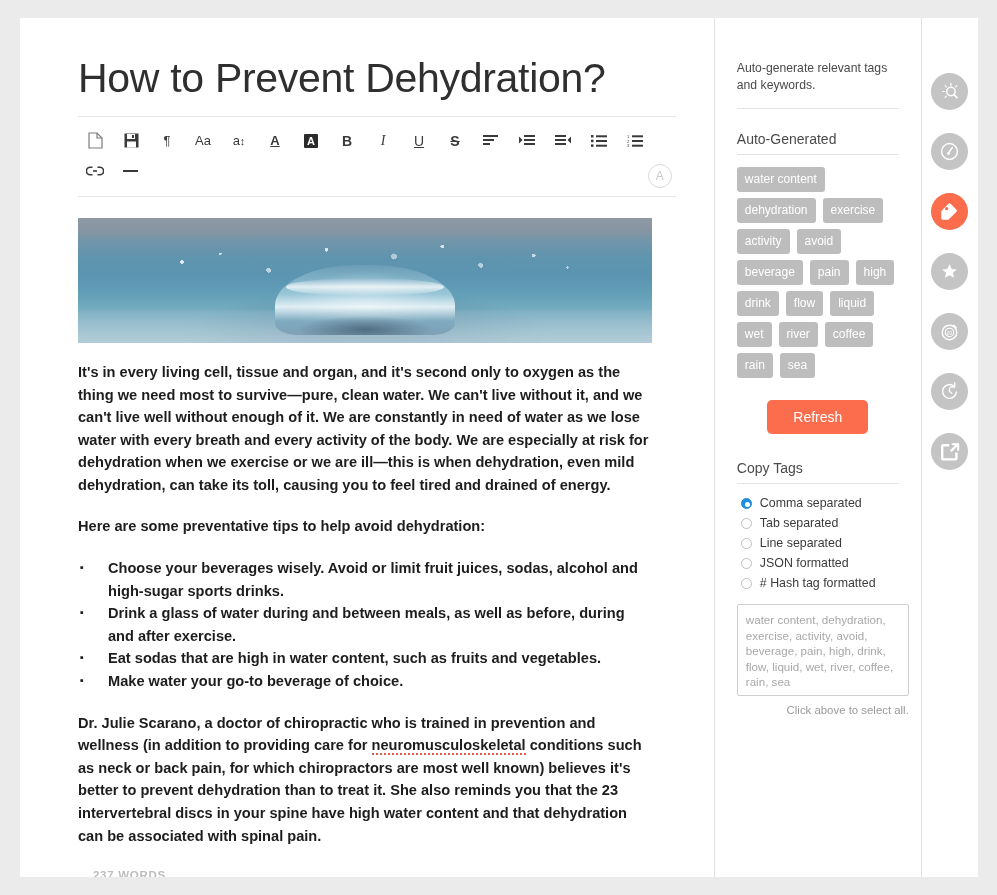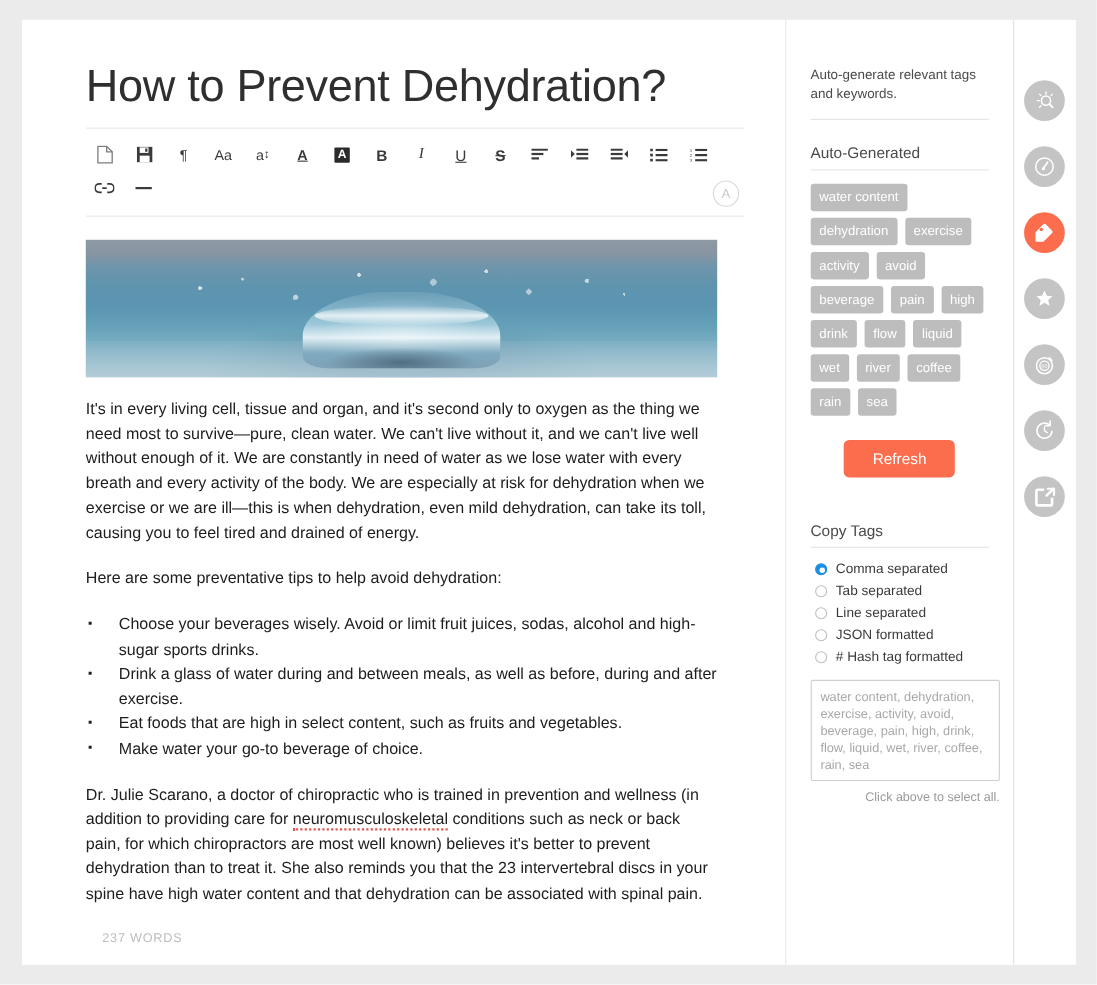--- a/index.html
+++ b/index.html
@@ -118,21 +118,21 @@
       radial-gradient(circle 3px at 66% 12%, rgba(255,255,255,0.7) 0 60%, transparent 61%),
       radial-gradient(circle 4px at 74% 46%, rgba(255,255,255,0.55) 0 60%, transparent 61%),
       radial-gradient(circle 3px at 85% 28%, rgba(255,255,255,0.65) 0 60%, transparent 61%),
       radial-gradient(circle 2px at 92% 50%, rgba(255,255,255,0.6) 0 60%, transparent 61%);
   }
   .hero .surface {
     position:absolute; left:0; right:0; bottom:0; height: 26%;
     background: linear-gradient(180deg, rgba(140,180,200,0.35), rgba(180,205,218,0.75));
   }
 
-  .body-text { width: 574px; margin-top: 18px; }
+  .body-text { width: 574px; margin-top: 18px; font-weight: bold; }
   .body-text p {
     font-size: 14.6px;
     line-height: 22.6px;
     color: #1d1d1d;
     margin: 0 0 19px 0;
   }
   .bullets { margin: 0 0 19px 0; width: 574px; }
   .bullets li {
     list-style: none;
     font-size: 14.6px;
@@ -188,21 +188,21 @@
     background: #bdbdbd;
     color: #ffffff;
     font-size: 12px;
     line-height: 1;
     padding: 6px 8px 7px 8px;
     border-radius: 3px;
     cursor: pointer;
     white-space: nowrap;
   }
 
-  .refresh-wrap { text-align:center; margin: 22px 0 40px 0; }
+  .refresh-wrap { text-align:center; margin: 22px 0 26px 0; }
   .refresh-btn {
     background: #fb6d4c;
     color: #ffffff;
     border: 0;
     border-radius: 5px;
     font-size: 14px;
     font-family: "Liberation Sans", sans-serif;
     padding: 9px 26px;
     cursor: pointer;
   }
@@ -382,21 +382,21 @@
         <div class="spray"></div>
         <div class="crown"></div>
       </div>
 
       <div class="body-text">
         <p>It's in every living cell, tissue and organ, and it's second only to oxygen as the thing we need most to survive—pure, clean water. We can't live without it, and we can't live well without enough of it. We are constantly in need of water as we lose water with every breath and every activity of the body. We are especially at risk for dehydration when we exercise or we are ill—this is when dehydration, even mild dehydration, can take its toll, causing you to feel tired and drained of energy.</p>
         <p>Here are some preventative tips to help avoid dehydration:</p>
         <ul class="bullets">
           <li>Choose your beverages wisely. Avoid or limit fruit juices, sodas, alcohol and high-sugar sports drinks.</li>
           <li>Drink a glass of water during and between meals, as well as before, during and after exercise.</li>
-          <li>Eat foods that are high in select content, such as fruits and vegetables.</li>
+          <li>Eat sodas that are high in water content, such as fruits and vegetables.</li>
           <li>Make water your go-to beverage of choice.</li>
         </ul>
         <p><span>Dr. Julie Scarano, a doctor of chiropractic who is trained in prevention and wellness (in addition to providing care for </span><span class="misspell">neuromusculoskeletal</span><span> conditions such as neck or back pain, for which chiropractors are most well known) believes it's better to prevent dehydration than to treat it. She also reminds you that the 23 intervertebral discs in your spine have high water content and that dehydration can be associated with spinal pain.</span></p>
         <div class="word-count">237 WORDS</div>
       </div>
 
     </div>
   </div>
 
   <div class="side-pane">

